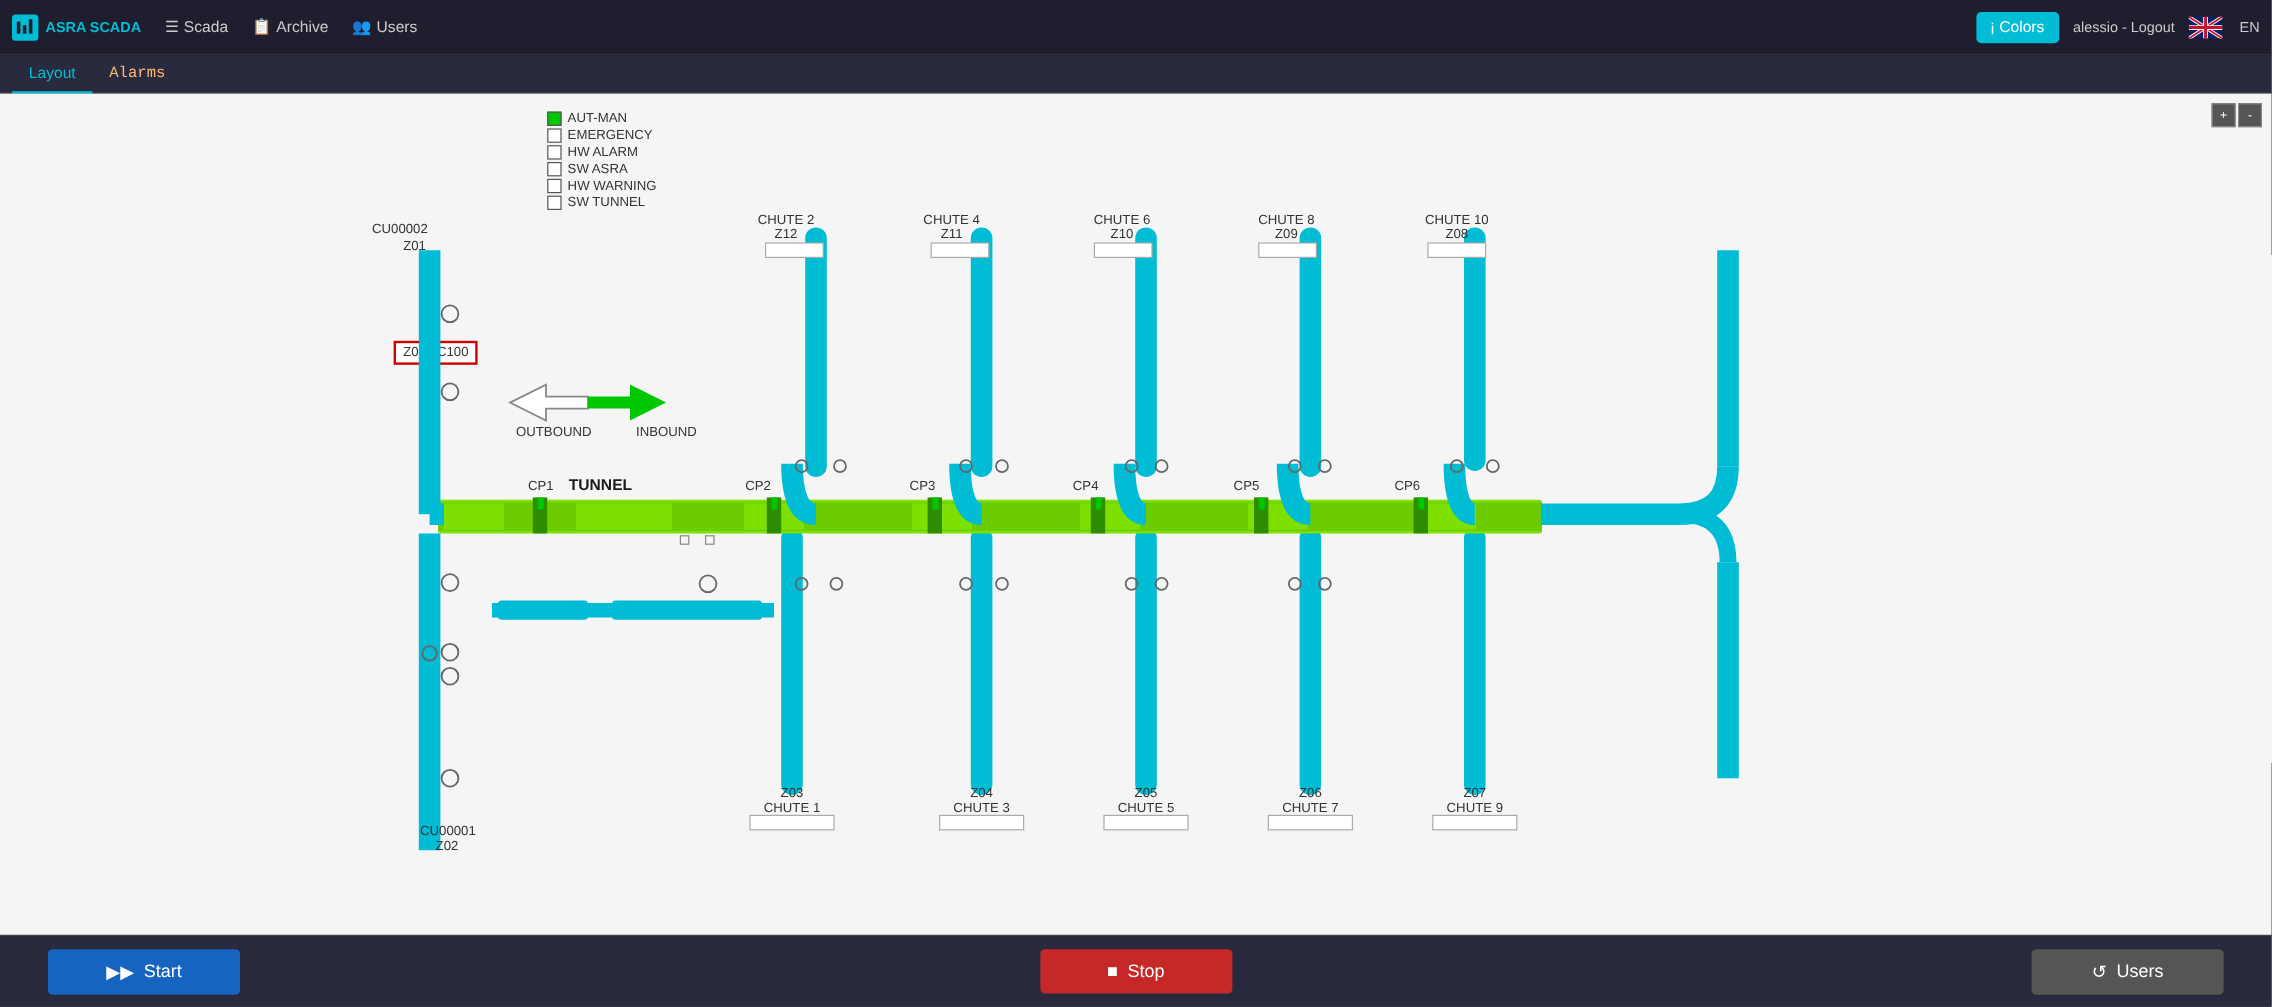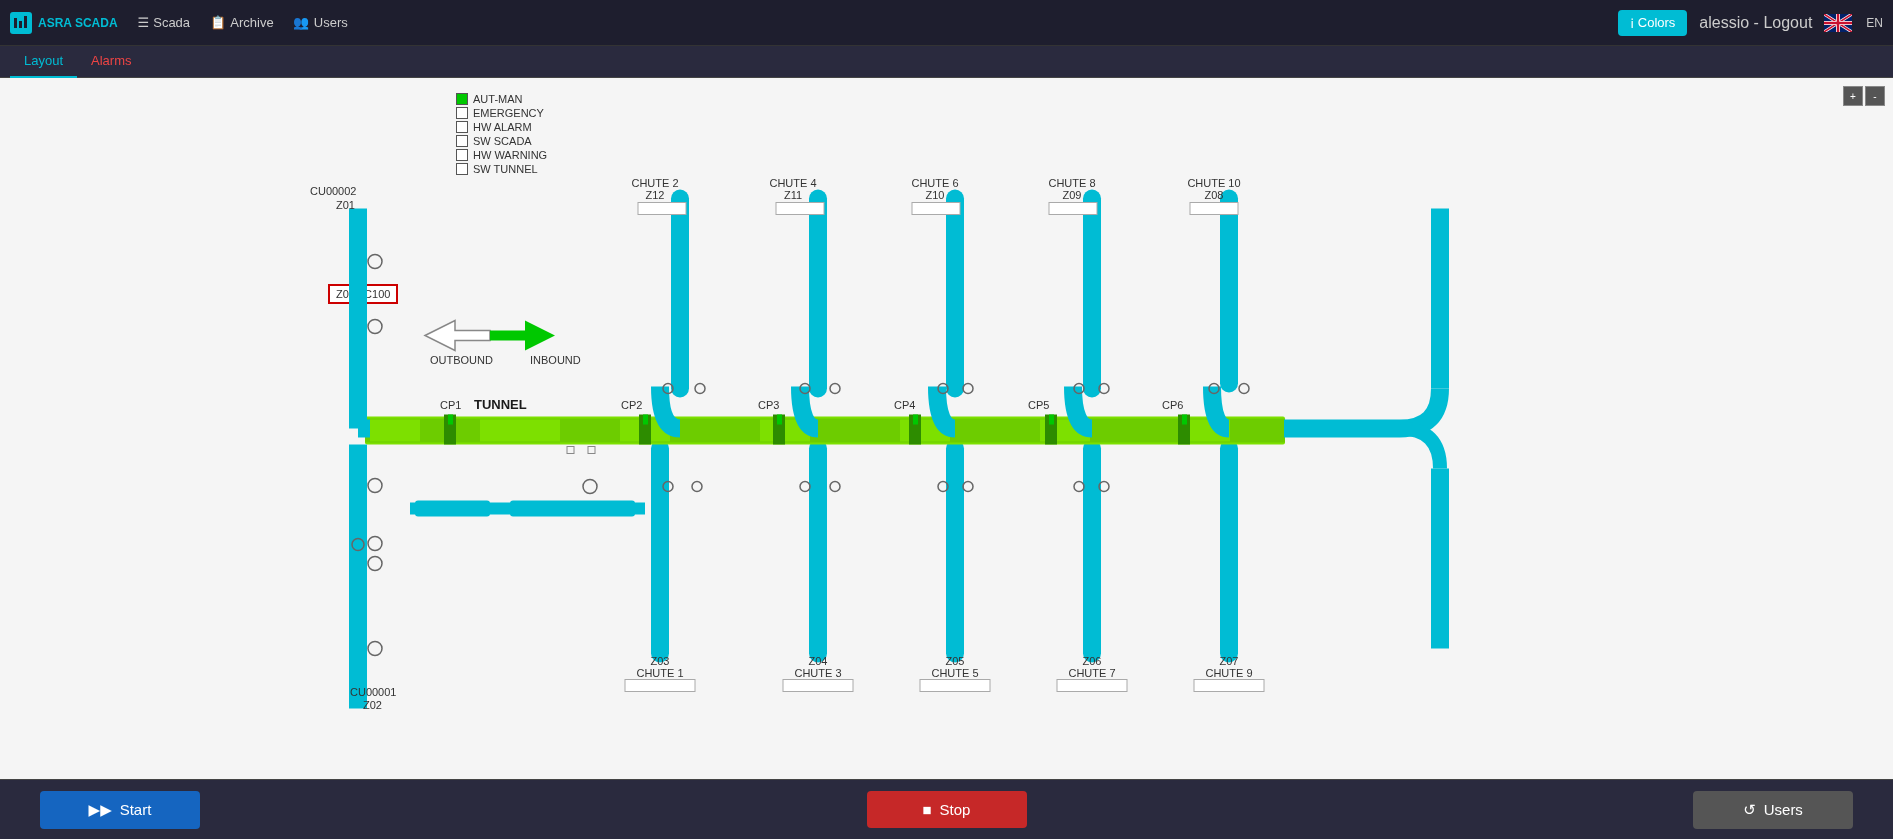--- a/index.html
+++ b/index.html
@@ -47,21 +47,21 @@
       border: none;
       color: white;
       padding: 4px 12px;
       border-radius: 4px;
       cursor: pointer;
       font-size: 13px;
       display: flex; align-items: center; gap: 4px;
     }
     .user-logout {
       color: #ccc;
-      font-size: 16px;
+      font-size: 12px;
       cursor: pointer;
     }
     .lang-text { color: #ccc; font-size: 12px; }
 
     
     .subnav {
       background: #2a2a3e;
       height: 32px;
       display: flex;
       align-items: center;
@@ -237,21 +237,21 @@
       </svg>
       <span class="lang-text">EN</span>
     </div>
   </div>
 </div>
 
 <div class="subnav">
   <div class="subnav-item active">
     <span>Layout</span>
   </div>
-  <div class="subnav-item" style="color:#ef4444;">
+  <div class="subnav-item" style="color:#fdba74;font-family:Liberation Mono, monospace;">
     <span>Alarms</span>
   </div>
 </div>
 
 <div class="main-canvas">
 
   <div class="corner-controls">
     <div class="corner-btn">+</div>
     <div class="corner-btn">-</div>
   </div>
@@ -264,21 +264,21 @@
     <div class="legend-item">
       <div class="legend-box empty"></div>
       <span>EMERGENCY</span>
     </div>
     <div class="legend-item">
       <div class="legend-box empty"></div>
       <span>HW ALARM</span>
     </div>
     <div class="legend-item">
       <div class="legend-box empty"></div>
-      <span>SW SCADA</span>
+      <span>SW ASRA</span>
     </div>
     <div class="legend-item">
       <div class="legend-box empty"></div>
       <span>HW WARNING</span>
     </div>
     <div class="legend-item">
       <div class="legend-box empty"></div>
       <span>SW TUNNEL</span>
     </div>
   </div>

